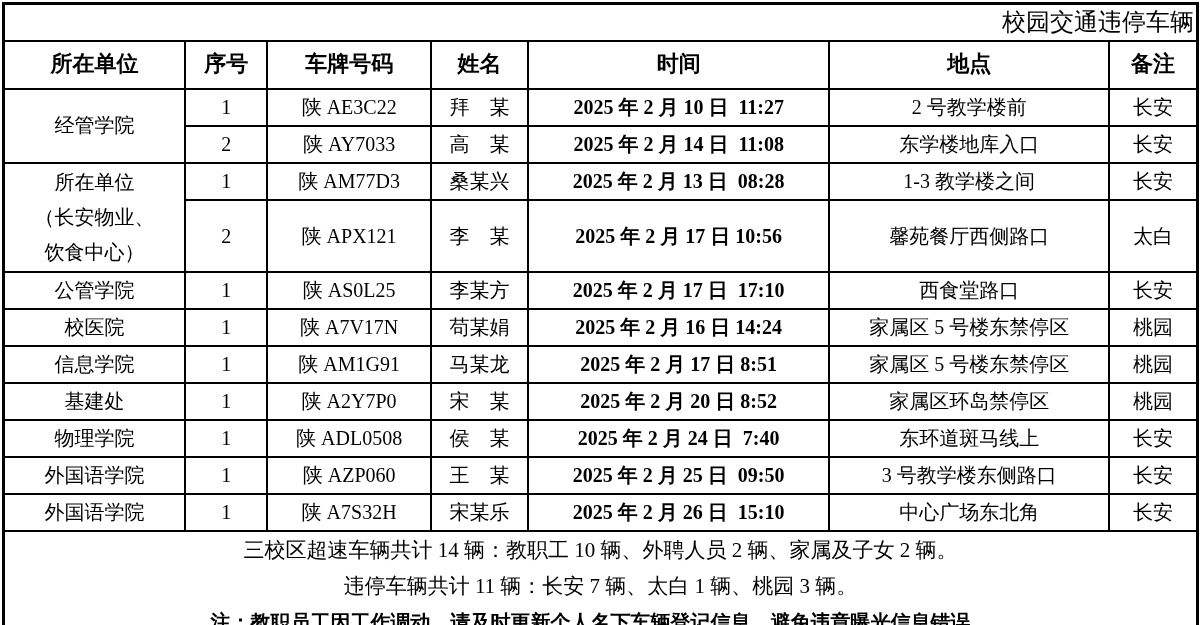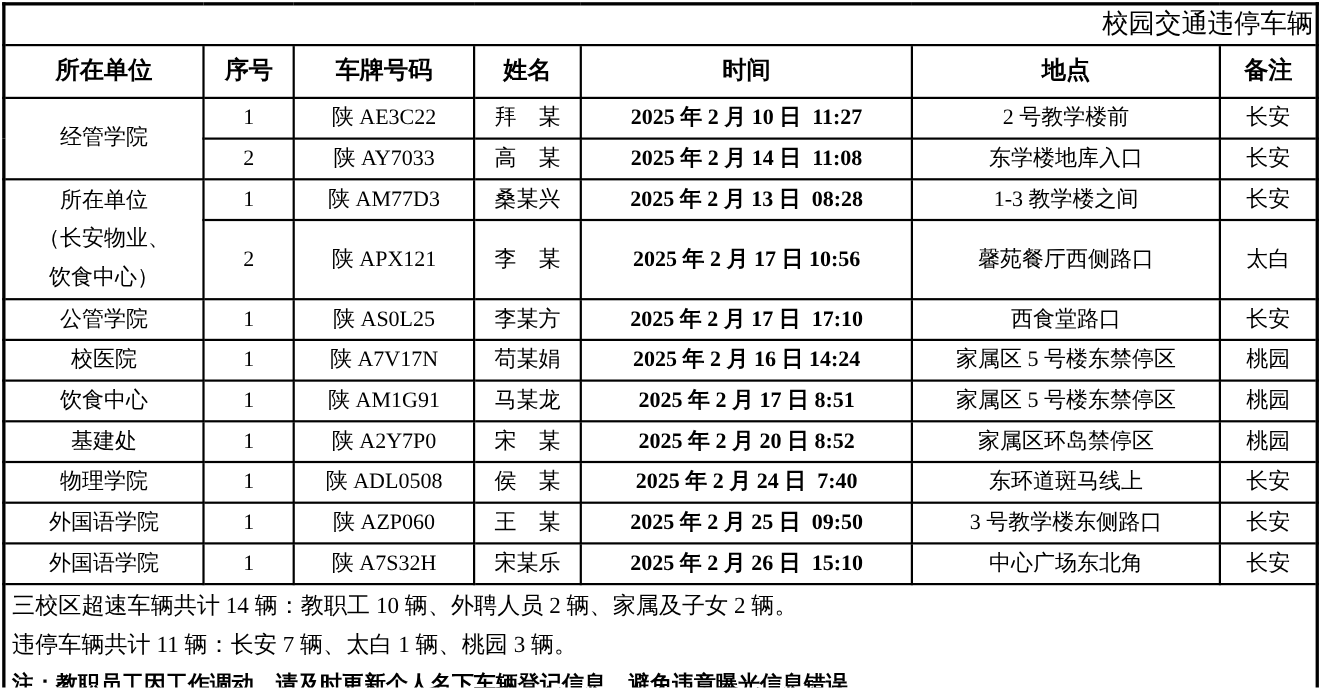--- a/index.html
+++ b/index.html
@@ -42,21 +42,21 @@
   td.c-time { white-space: pre-wrap; font-weight: bold; }
   td.c-unit div { line-height: 35px; }
   tr.footer-row td {
     text-align: left;
     padding: 0 6px;
     vertical-align: middle;
   }
   .footer-line {
     line-height: 36px;
     font-size: 21px;
-    text-align: left;
+    text-align: center;
   }
   .footer-note {
     font-family: "Liberation Sans", "DejaVu Sans", sans-serif;
     font-weight: bold;
     font-size: 20px;
   }
 </style>
 </head>
 <body>
 
@@ -145,21 +145,21 @@
         </td>
     <td>1</td>
     <td>陕 A7V17N</td>
     <td>苟某娟</td>
     <td class="c-time">2025 年 2 月 16 日 14:24</td>
     <td>家属区 5 号楼东禁停区</td>
     <td>桃园</td>
   </tr>
   <tr class="data-row">
     <td class="c-unit">
-          <div>饮食中心</div>
+          <div>信息学院</div>
         </td>
     <td>1</td>
     <td>陕 AM1G91</td>
     <td>马某龙</td>
     <td class="c-time">2025 年 2 月 17 日 8:51</td>
     <td>家属区 5 号楼东禁停区</td>
     <td>桃园</td>
   </tr>
   <tr class="data-row">
     <td class="c-unit">

